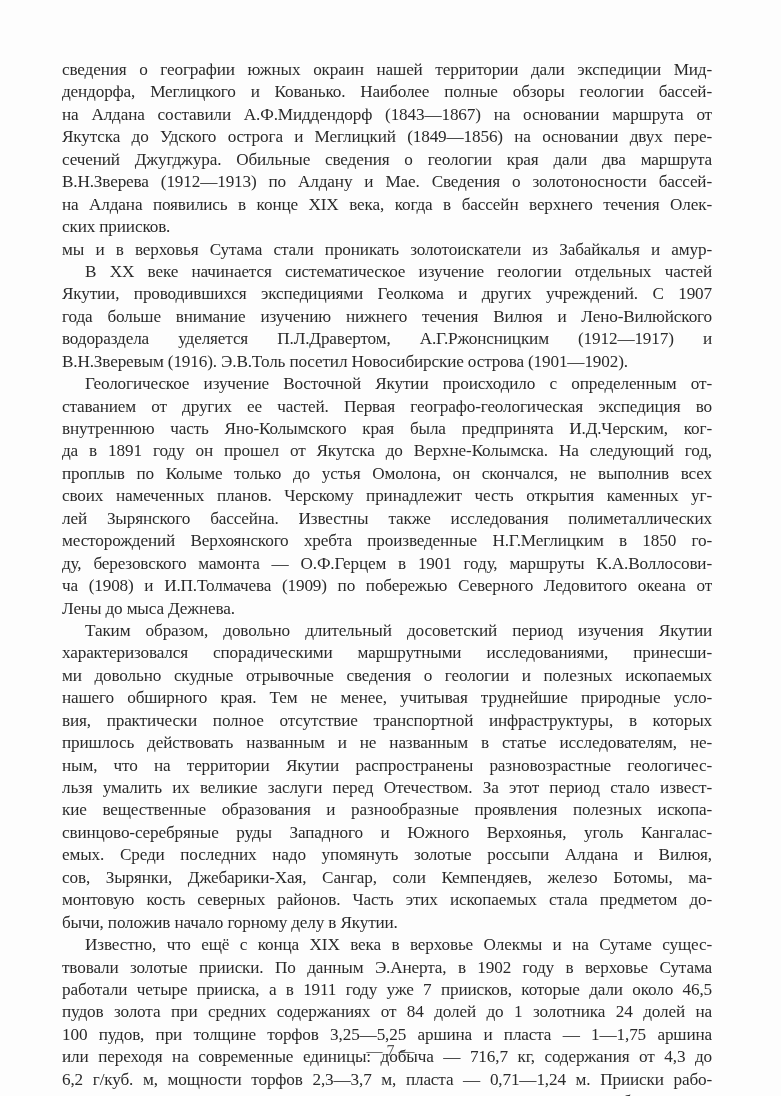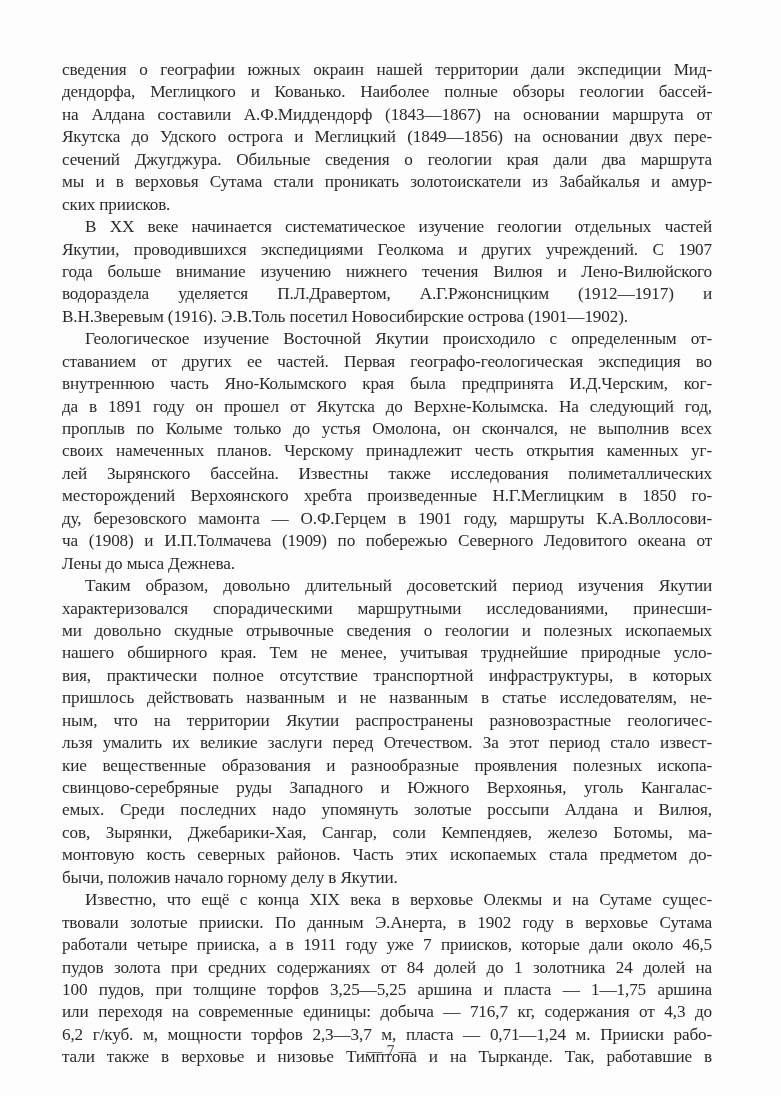--- a/index.html
+++ b/index.html
@@ -32,22 +32,24 @@
 <body>
 
 <div class="page">
   <div class="text-block" id="text-block">
       <div>
         <span class="line">сведения о географии южных окраин нашей территории дали экспедиции Мид-</span>
         <span class="line">дендорфа, Меглицкого и Кованько. Наиболее полные обзоры геологии бассей-</span>
         <span class="line">на Алдана составили А.Ф.Миддендорф (1843—1867) на основании маршрута от</span>
         <span class="line">Якутска до Удского острога и Меглицкий (1849—1856) на основании двух пере-</span>
         <span class="line">сечений Джугджура. Обильные сведения о геологии края дали два маршрута</span>
+        <span class="line">В.Н.Зверева (1912—1913) по Алдану и Мае. Сведения о золотоносности бассей-</span>
+        <span class="line">на Алдана появились в конце XIX века, когда в бассейн верхнего течения Олек-</span>
+        <span class="line last">ских приисков.</span>
         <span class="line">мы и в верховья Сутама стали проникать золотоискатели из Забайкалья и амур-</span>
-        <span class="line last">ских приисков.</span>
       </div>
       <div>
         <span class="line indent">В XX веке начинается систематическое изучение геологии отдельных частей</span>
         <span class="line">Якутии, проводившихся экспедициями Геолкома и других учреждений. С 1907</span>
         <span class="line">года больше внимание изучению нижнего течения Вилюя и Лено-Вилюйского</span>
         <span class="line">водораздела уделяется П.Л.Дравертом, А.Г.Ржонсницким (1912—1917) и</span>
         <span class="line last">В.Н.Зверевым (1916). Э.В.Толь посетил Новосибирские острова (1901—1902).</span>
       </div>
       <div>
         <span class="line indent">Геологическое изучение Восточной Якутии происходило с определенным от-</span>

